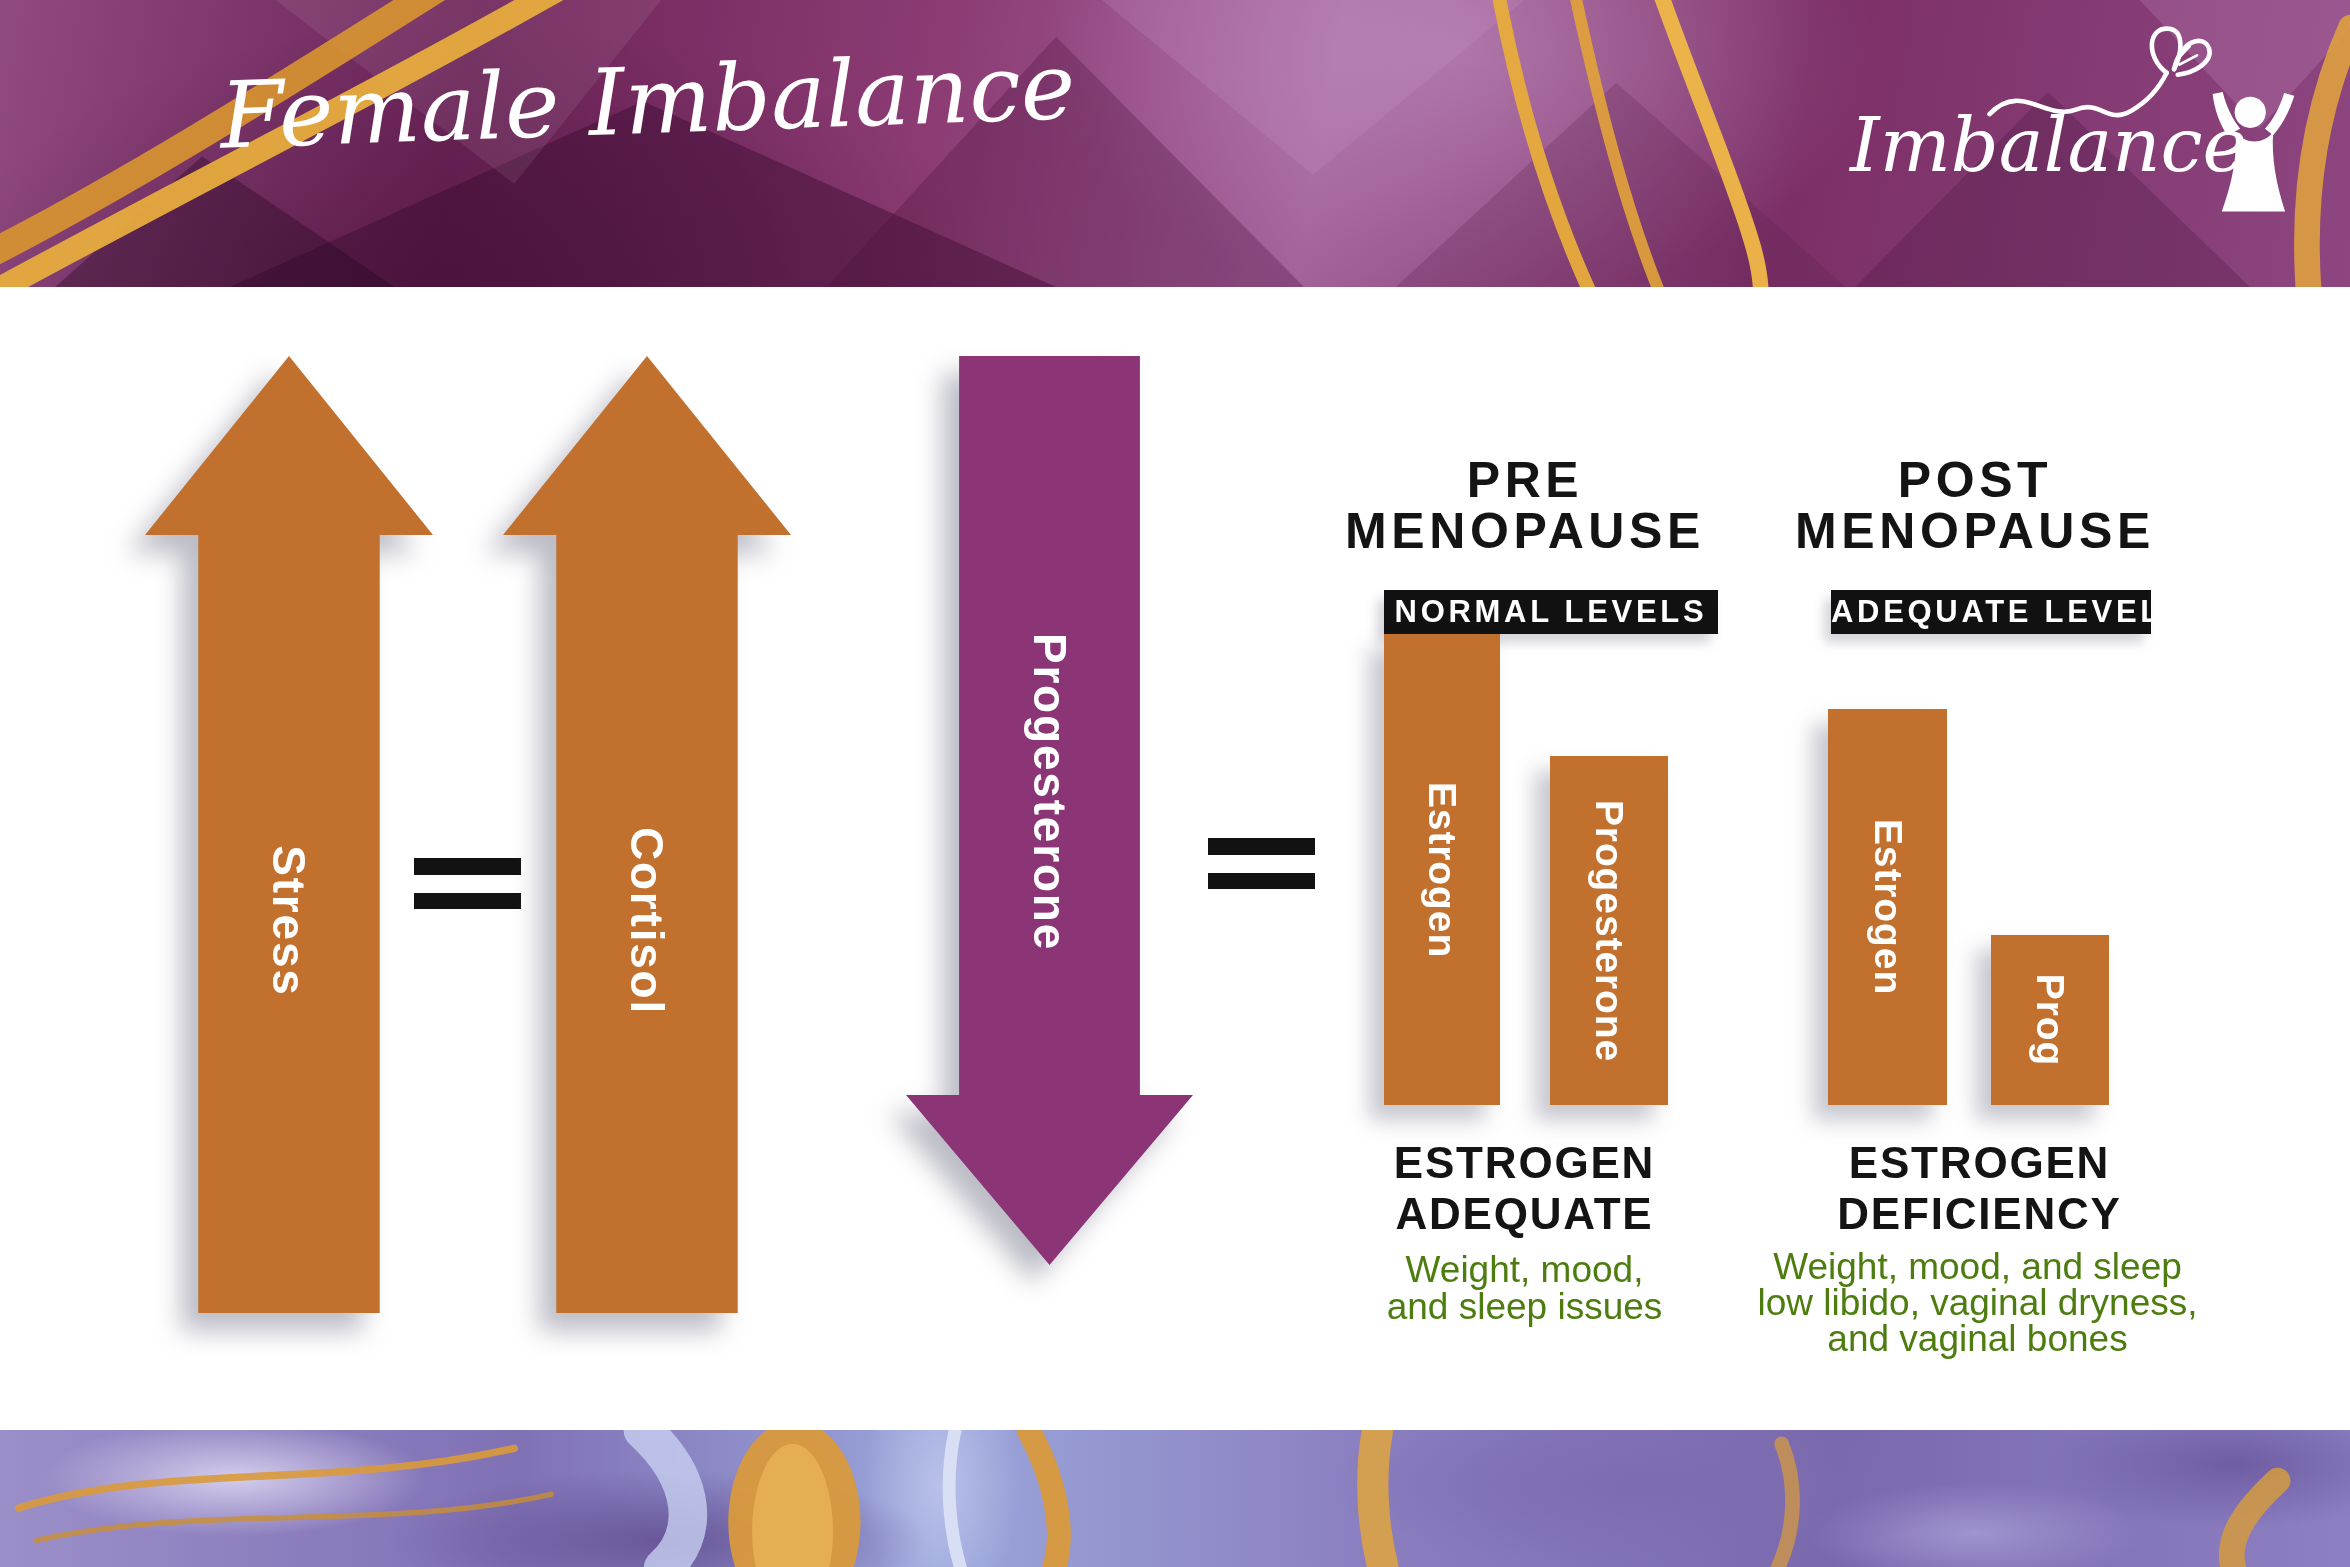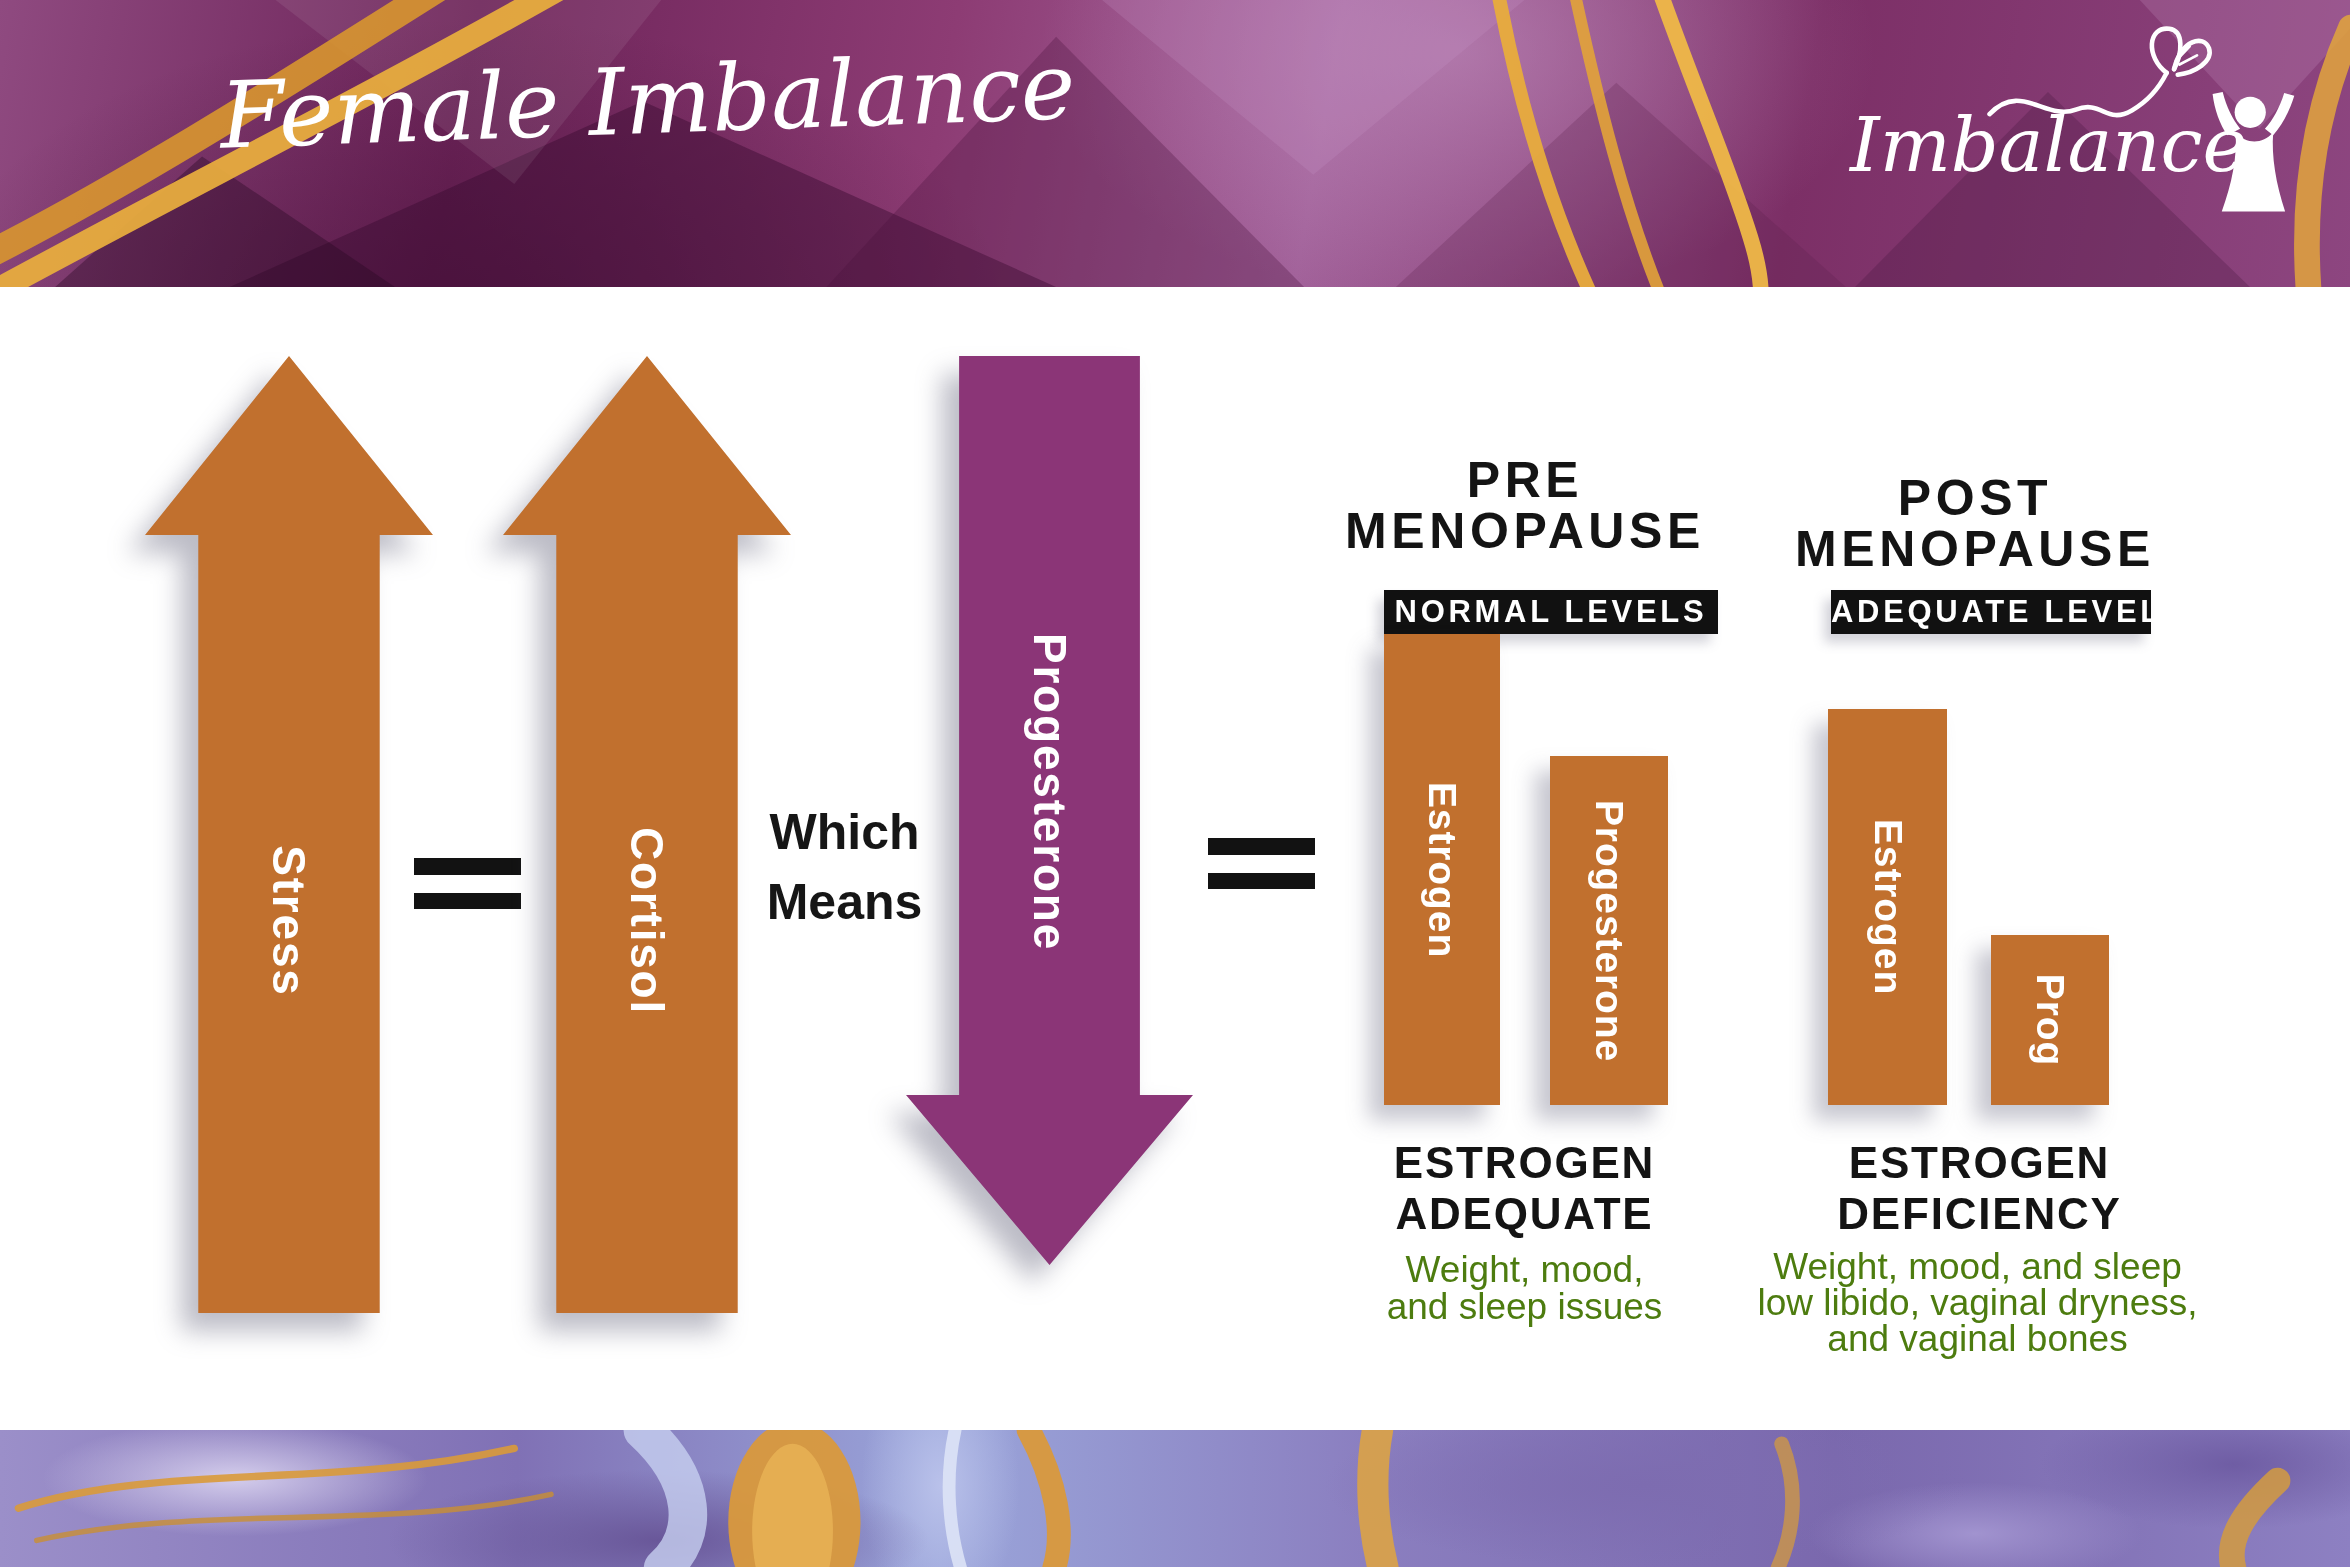--- a/index.html
+++ b/index.html
@@ -47,21 +47,21 @@
   #equals-2 { left:1208px; top:838px; }
   .which { position:absolute; left:707px; top:797px; width:275px; text-align:center;
            font-size:50px; font-weight:bold; color:#161616; line-height:70px; }
   .which div { white-space:nowrap; }
 
   
   .grp-title { position:absolute; text-align:center; font-size:50px; font-weight:bold;
                color:#141414; letter-spacing:4.6px; line-height:51px; }
   .grp-title div { white-space:nowrap; }
   #pre-title  { left:1332px; top:455px; width:386px; }
-  #post-title { left:1782px; top:455px; width:386px;margin-top:18px; }
+  #post-title { left:1782px; top:455px; width:386px; }
 
   .level-banner { position:absolute; height:44px; background:#111111; color:#ffffff;
                   font-size:31px; font-weight:bold; letter-spacing:3.7px; text-align:center;
                   line-height:44px; white-space:nowrap;
                   box-shadow:-7.3px 9.2px 11px rgba(95,95,120,.28); }
   #pre-banner  { left:1384px; top:590px; width:334px; }
   #post-banner { left:1831px; top:590px; width:320px; }
 
   .bar { position:absolute; bottom:463px; background:#C1702E;
          box-shadow:-14.7px 14.7px 20px rgba(95,95,120,.35); }
@@ -155,24 +155,20 @@
     <div class="eq-bar b1"></div>
     <div class="eq-bar b2"></div>
   </div>
 
   <div id="arrow-cortisol" class="arrow arrow-up">
     <div class="arrow-body" style="background:#C1702E">
       <span class="arrow-label">Cortisol</span>
     </div>
   </div>
 
-  <div class="which">
-    <div>Which</div>
-    <div>Means</div>
-  </div>
 
   <div id="arrow-progesterone" class="arrow arrow-down">
     <div class="arrow-body" style="background:#8B3577">
       <span class="arrow-label">Progesterone</span>
     </div>
   </div>
 
   <div id="equals-2" class="equals">
     <div class="eq-bar b1"></div>
     <div class="eq-bar b2"></div>

